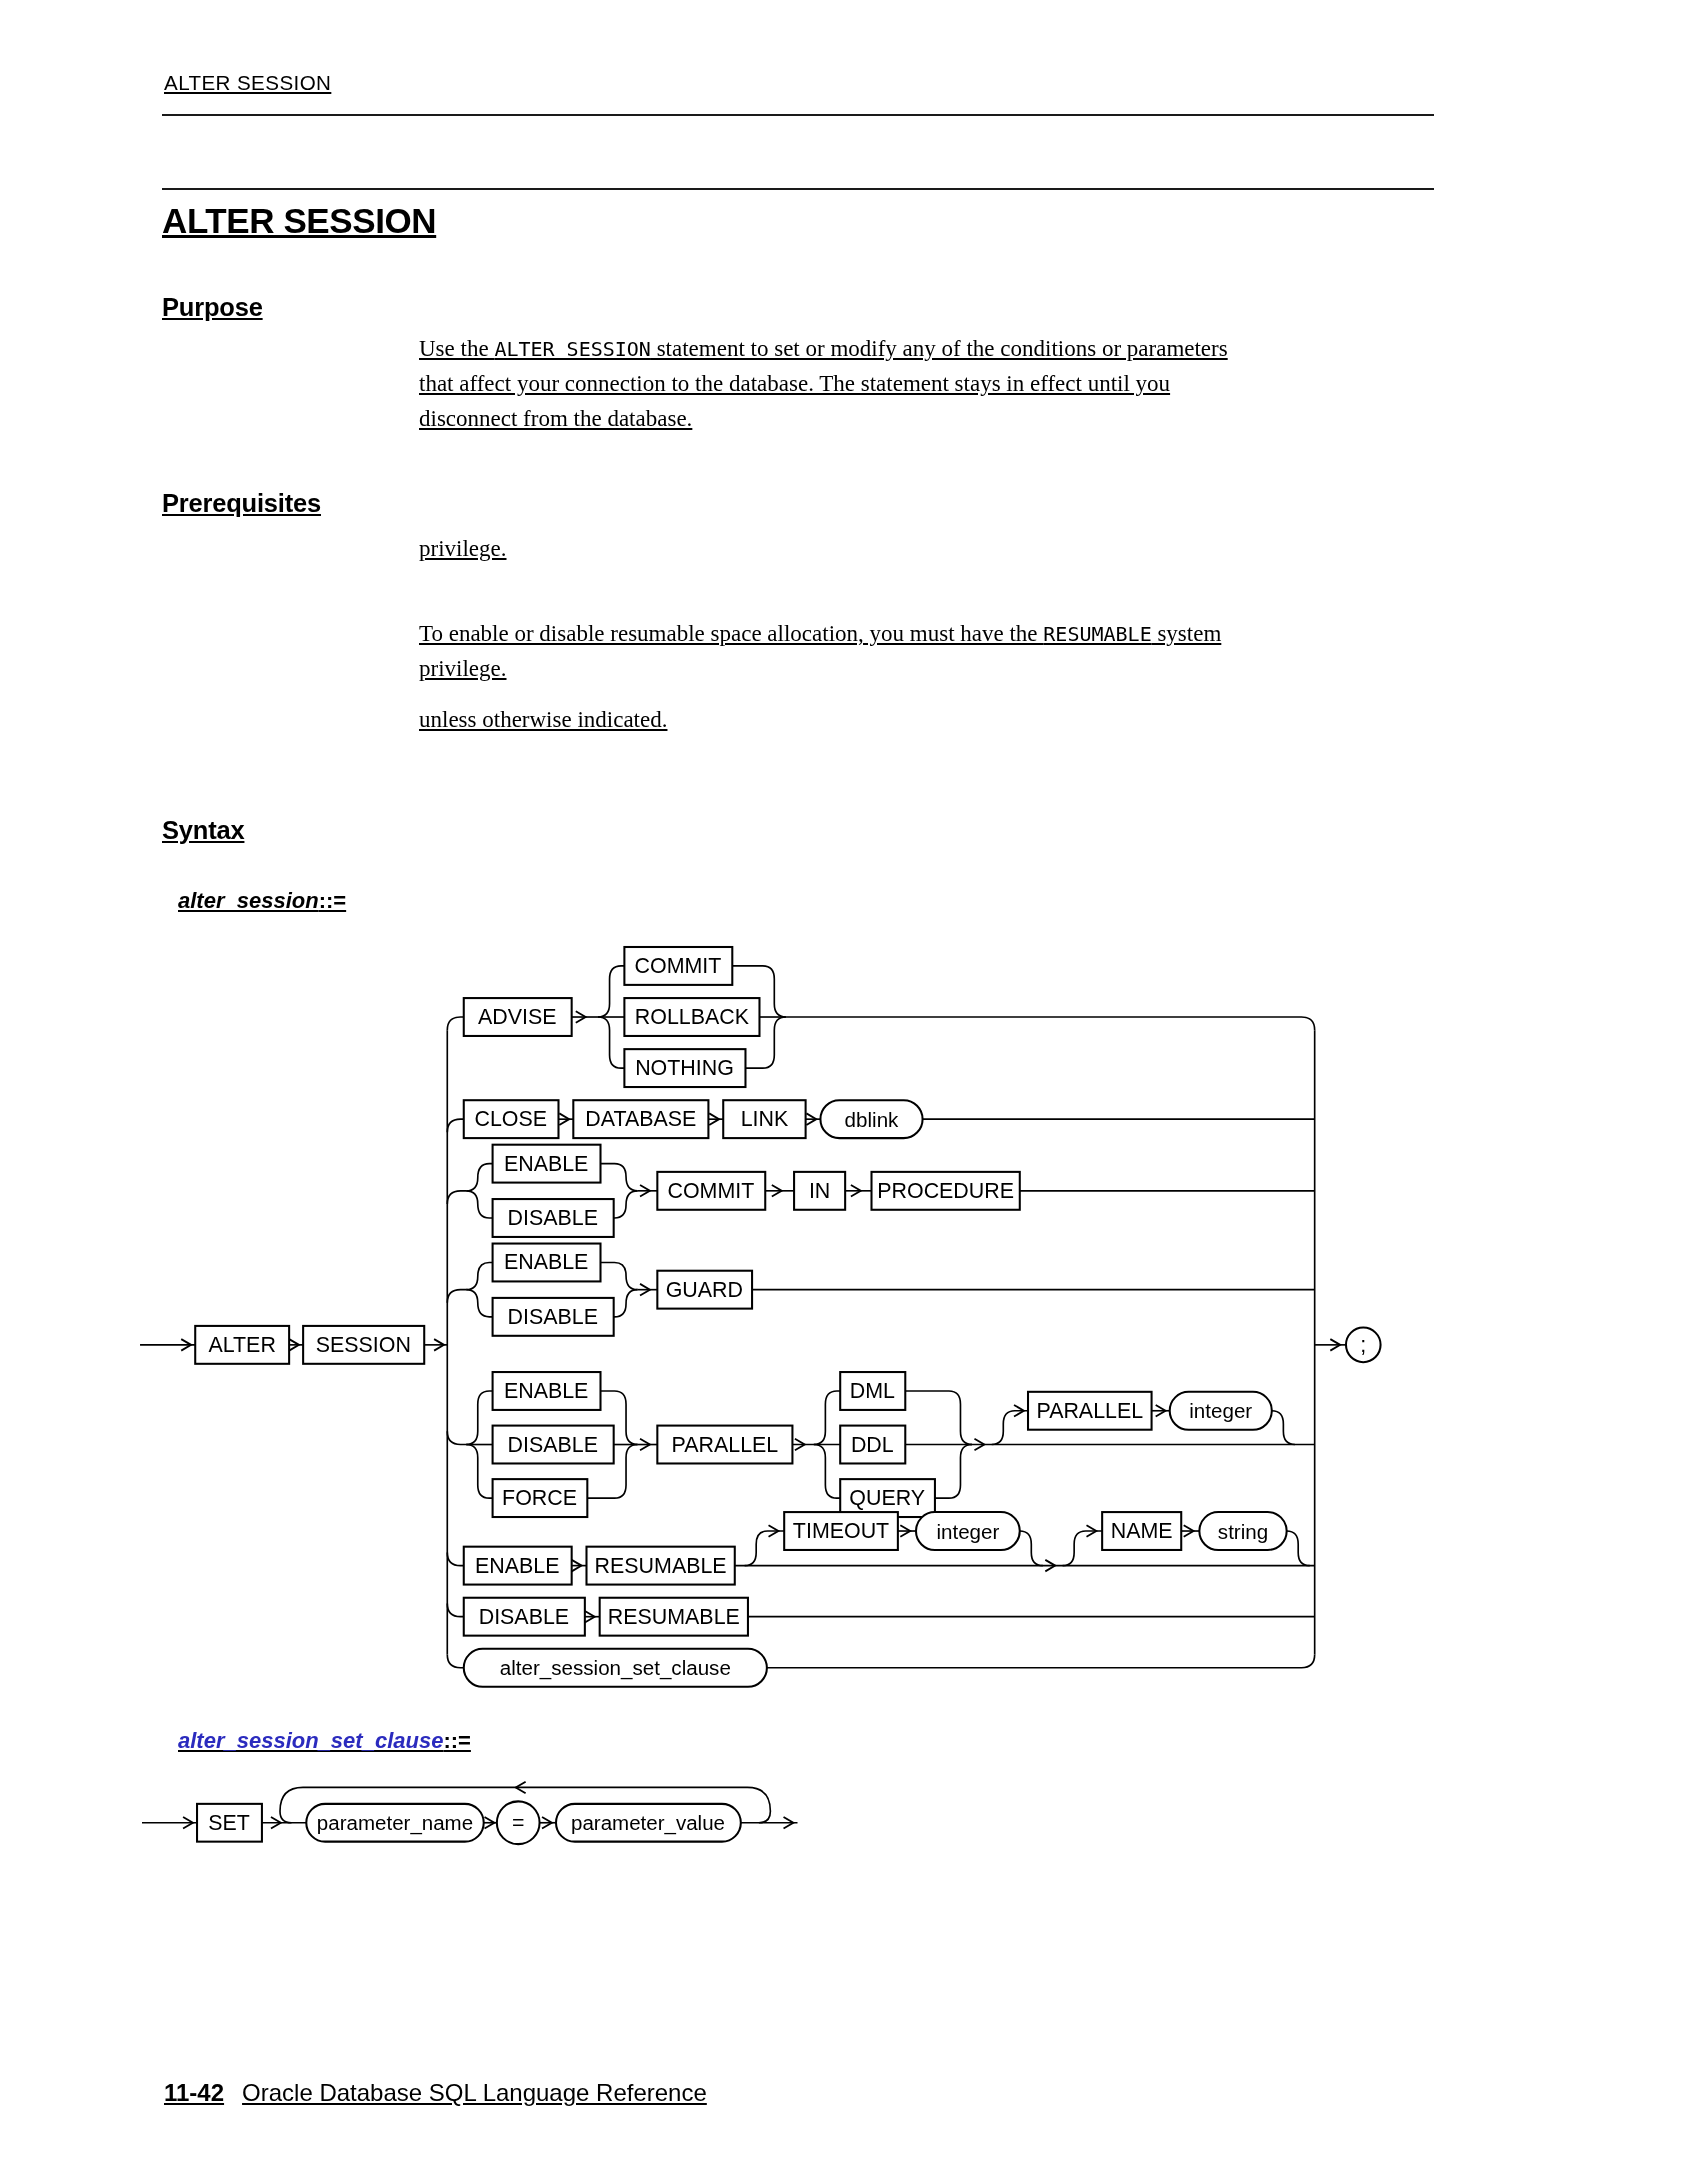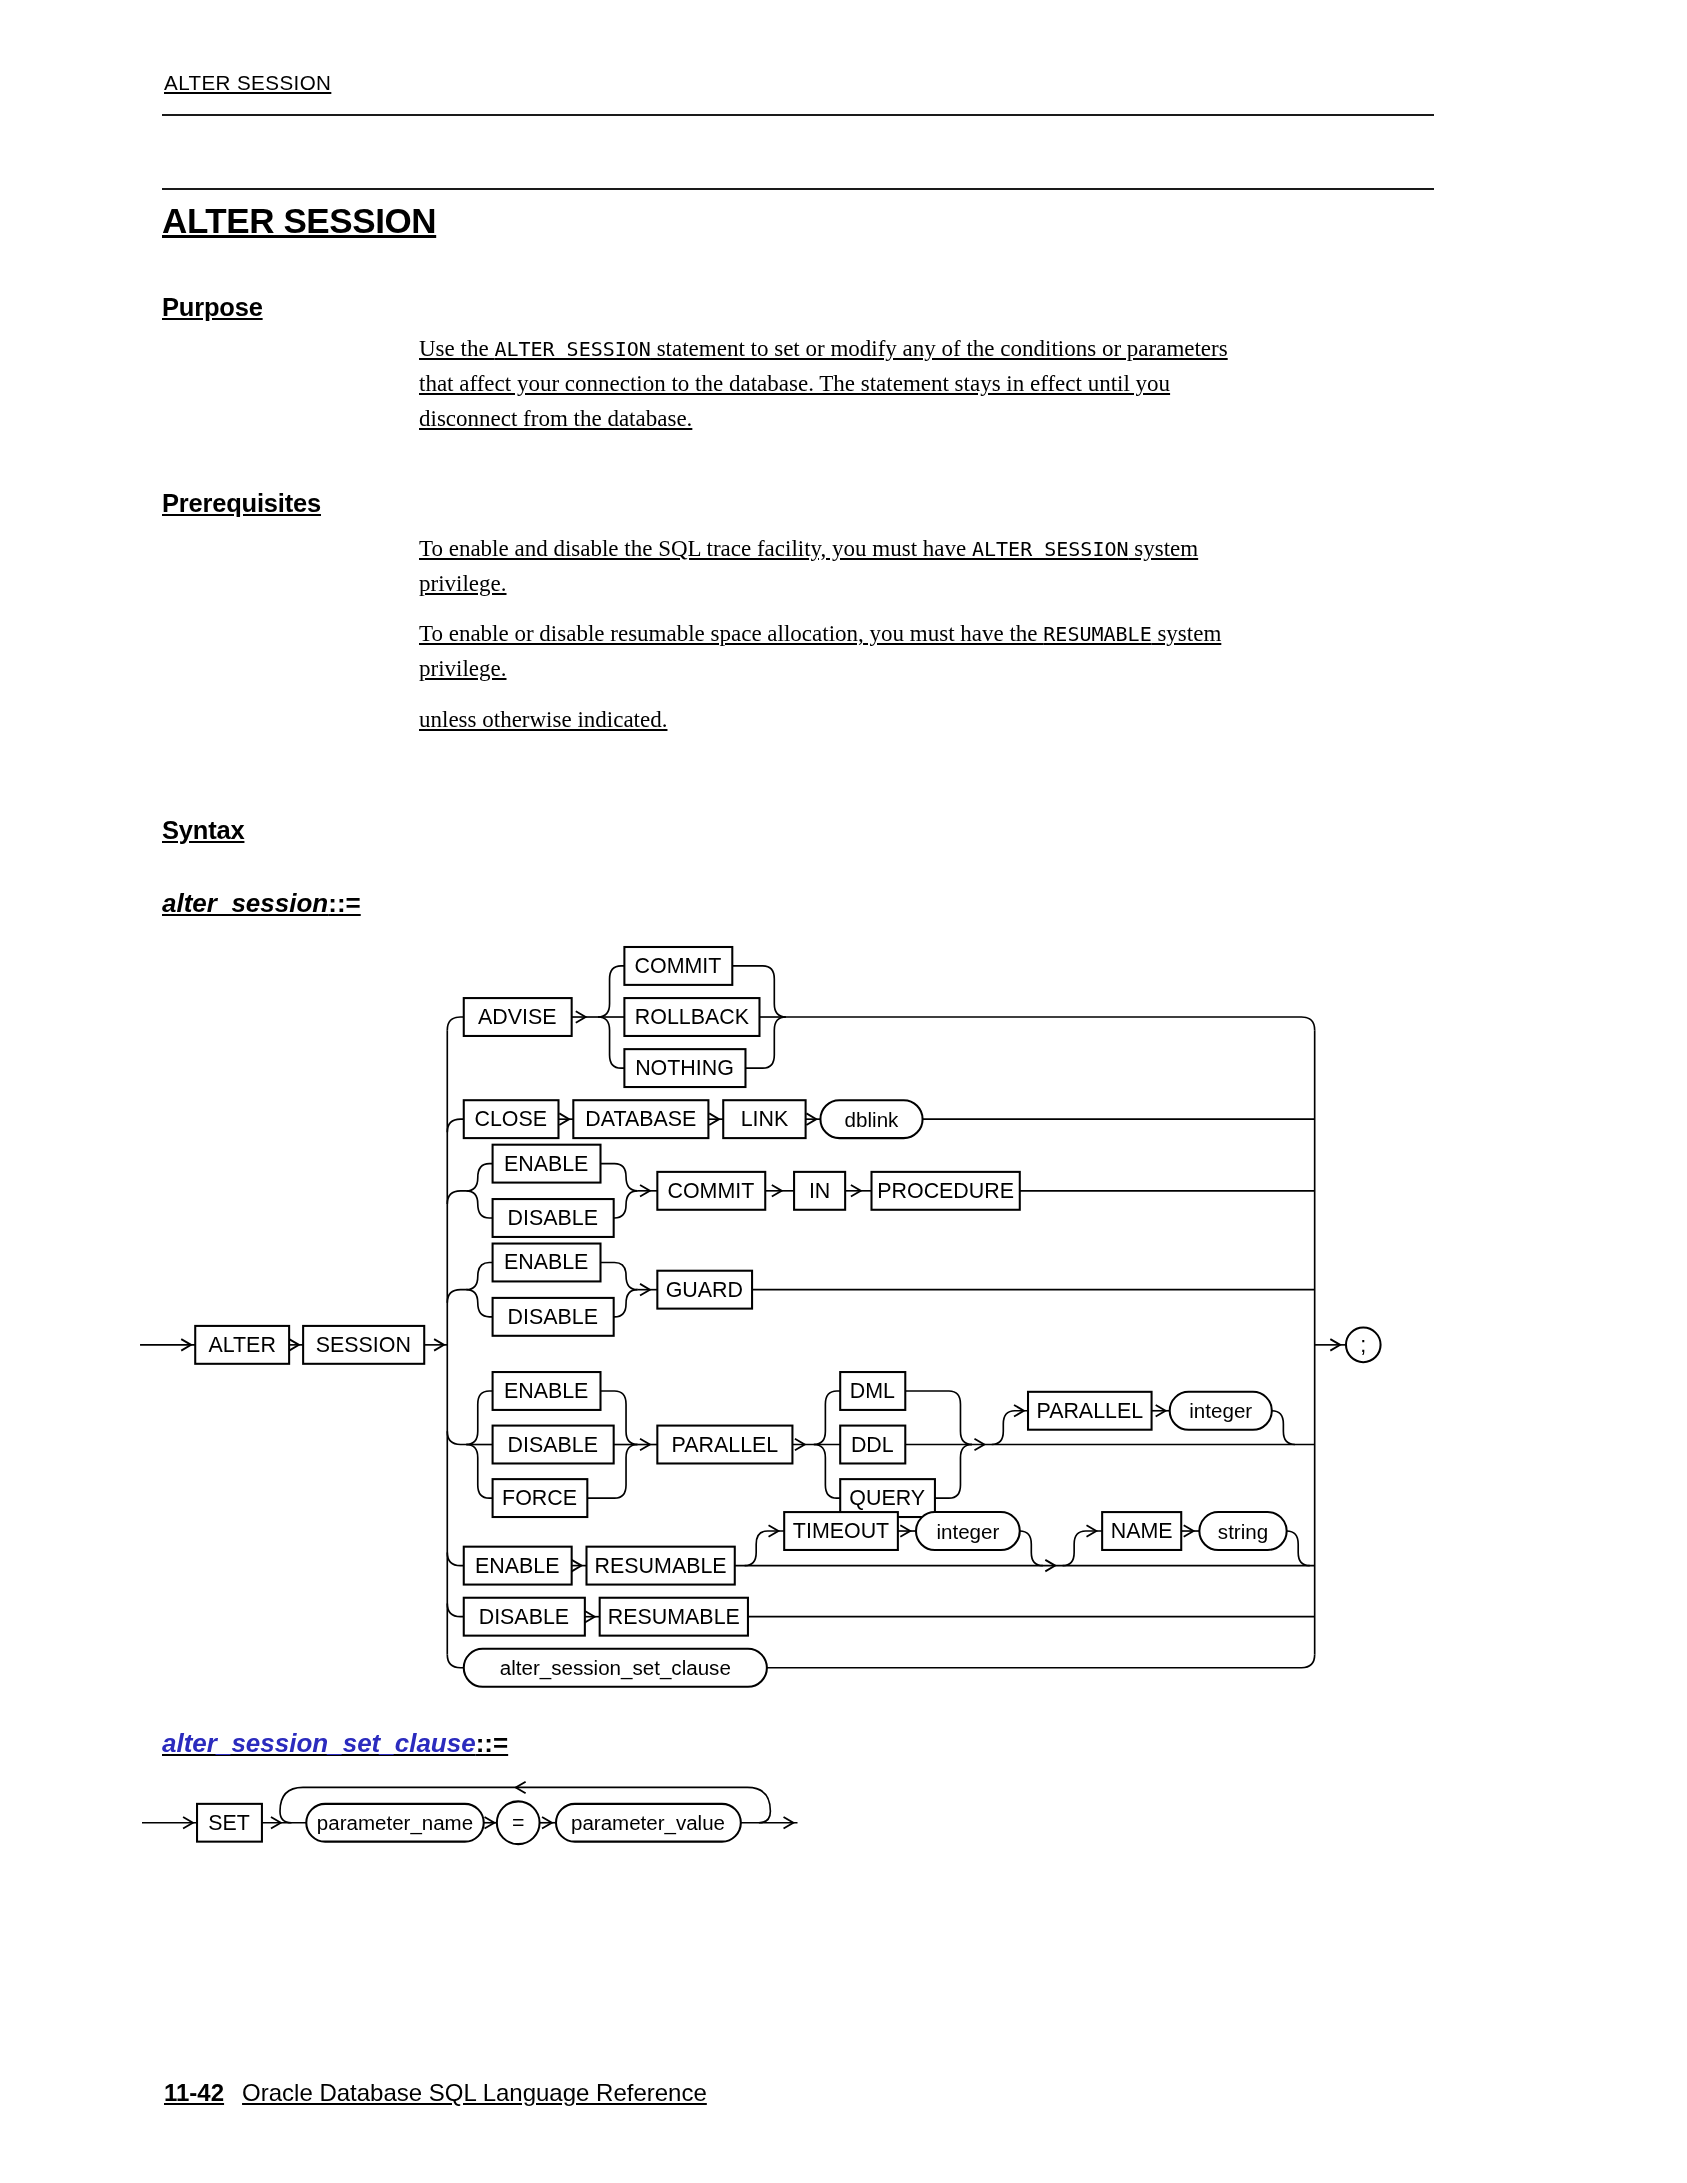--- a/index.html
+++ b/index.html
@@ -7,21 +7,21 @@
   .abs{position:absolute;text-decoration:underline;}
   .runhead{left:164px;top:71px;font-size:20.6px;letter-spacing:0.4px;}
   .rule{left:162px;width:1272px;height:1.6px;background:#1a1a1a;}
   .rule1{top:114px;}
   .rule2{top:188px;}
   .pagetitle{left:162px;top:201px;font-size:35px;font-weight:bold;letter-spacing:-0.4px;}
   .h2{left:162px;font-size:25.5px;font-weight:bold;letter-spacing:-0.2px;}
   .body-par{left:383px;font-size:23px;font-family:"Liberation Serif",serif;margin-left:36px;}
   .body-par .ln{white-space:nowrap;line-height:35px;height:35px;}
   .mono{font-family:"DejaVu Sans Mono","Liberation Mono",monospace;font-size:20px;}
-  .synlabel{left:162px;font-size:26px;font-weight:bold;}
+  .synlabel{left:178px;font-size:22px;font-weight:bold;}
   .synlabel .nm{font-style:italic;}
   .synlabel .lk{font-style:italic;color:#2b2bbe;}
   .footer{left:164px;top:2079px;font-size:24px;}
   .footer b{margin-right:18px;}
   svg{position:absolute;left:0;}
   svg text{font-family:"Liberation Sans",sans-serif;font-size:26px;fill:#000;}
   svg text.lc{font-size:25px;}
   .kw{fill:#fff;stroke:#000;stroke-width:2.5;}
   .pill{fill:#fff;stroke:#000;stroke-width:2.5;}
   .wire{fill:none;stroke:#000;stroke-width:2;}
@@ -37,21 +37,20 @@
 
 <div class="abs h2" style="top:293px">Purpose</div>
 <div class="abs body-par" style="top:331px">
   <div class="ln"><span>Use the </span><span class="mono">ALTER SESSION</span><span> statement to set or modify any of the conditions or parameters</span></div>
   <div class="ln">that affect your connection to the database. The statement stays in effect until you</div>
   <div class="ln">disconnect from the database.</div>
 </div>
 
 <div class="abs h2" style="top:489px">Prerequisites</div>
 <div class="abs body-par" style="top:531px">
-  <div class="ln"><span>To enable and disable the SQL trace facility, you must have </span><span class="mono">ALTER SESSION</span><span> system</span></div>
   <div class="ln">privilege.</div>
 </div>
 <div class="abs body-par" style="top:616px">
   <div class="ln"><span>To enable or disable resumable space allocation, you must have the </span><span class="mono">RESUMABLE</span><span> system</span></div>
   <div class="ln">privilege.</div>
 </div>
 <div class="abs body-par" style="top:702px">
   <div class="ln">unless otherwise indicated.</div>
 </div>
 

